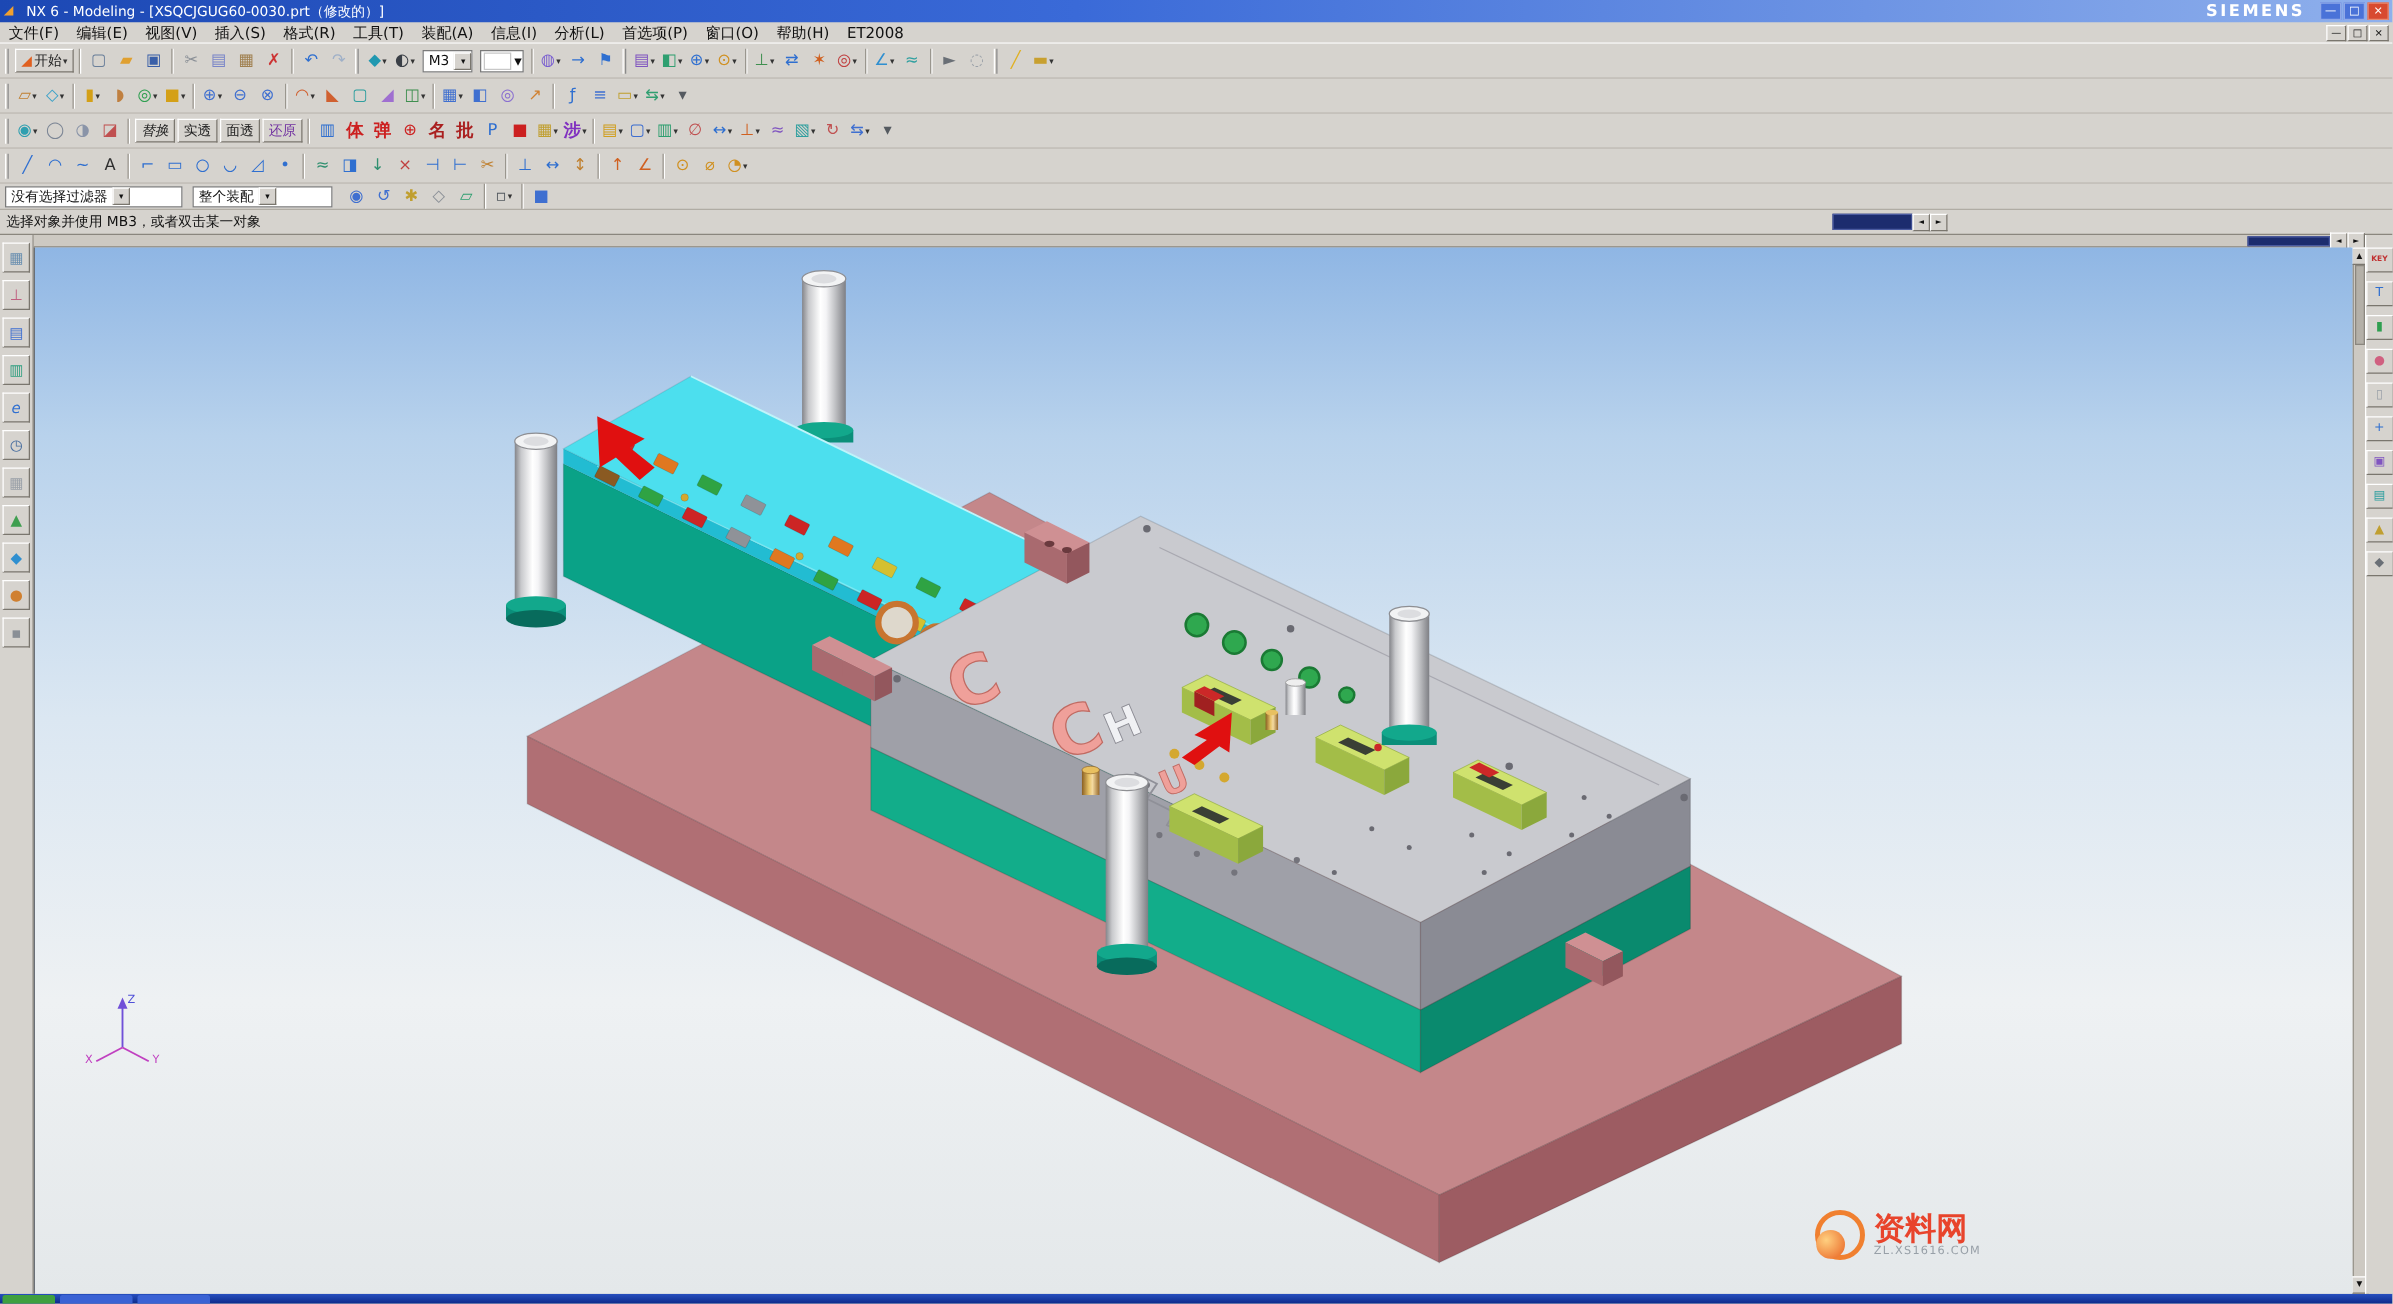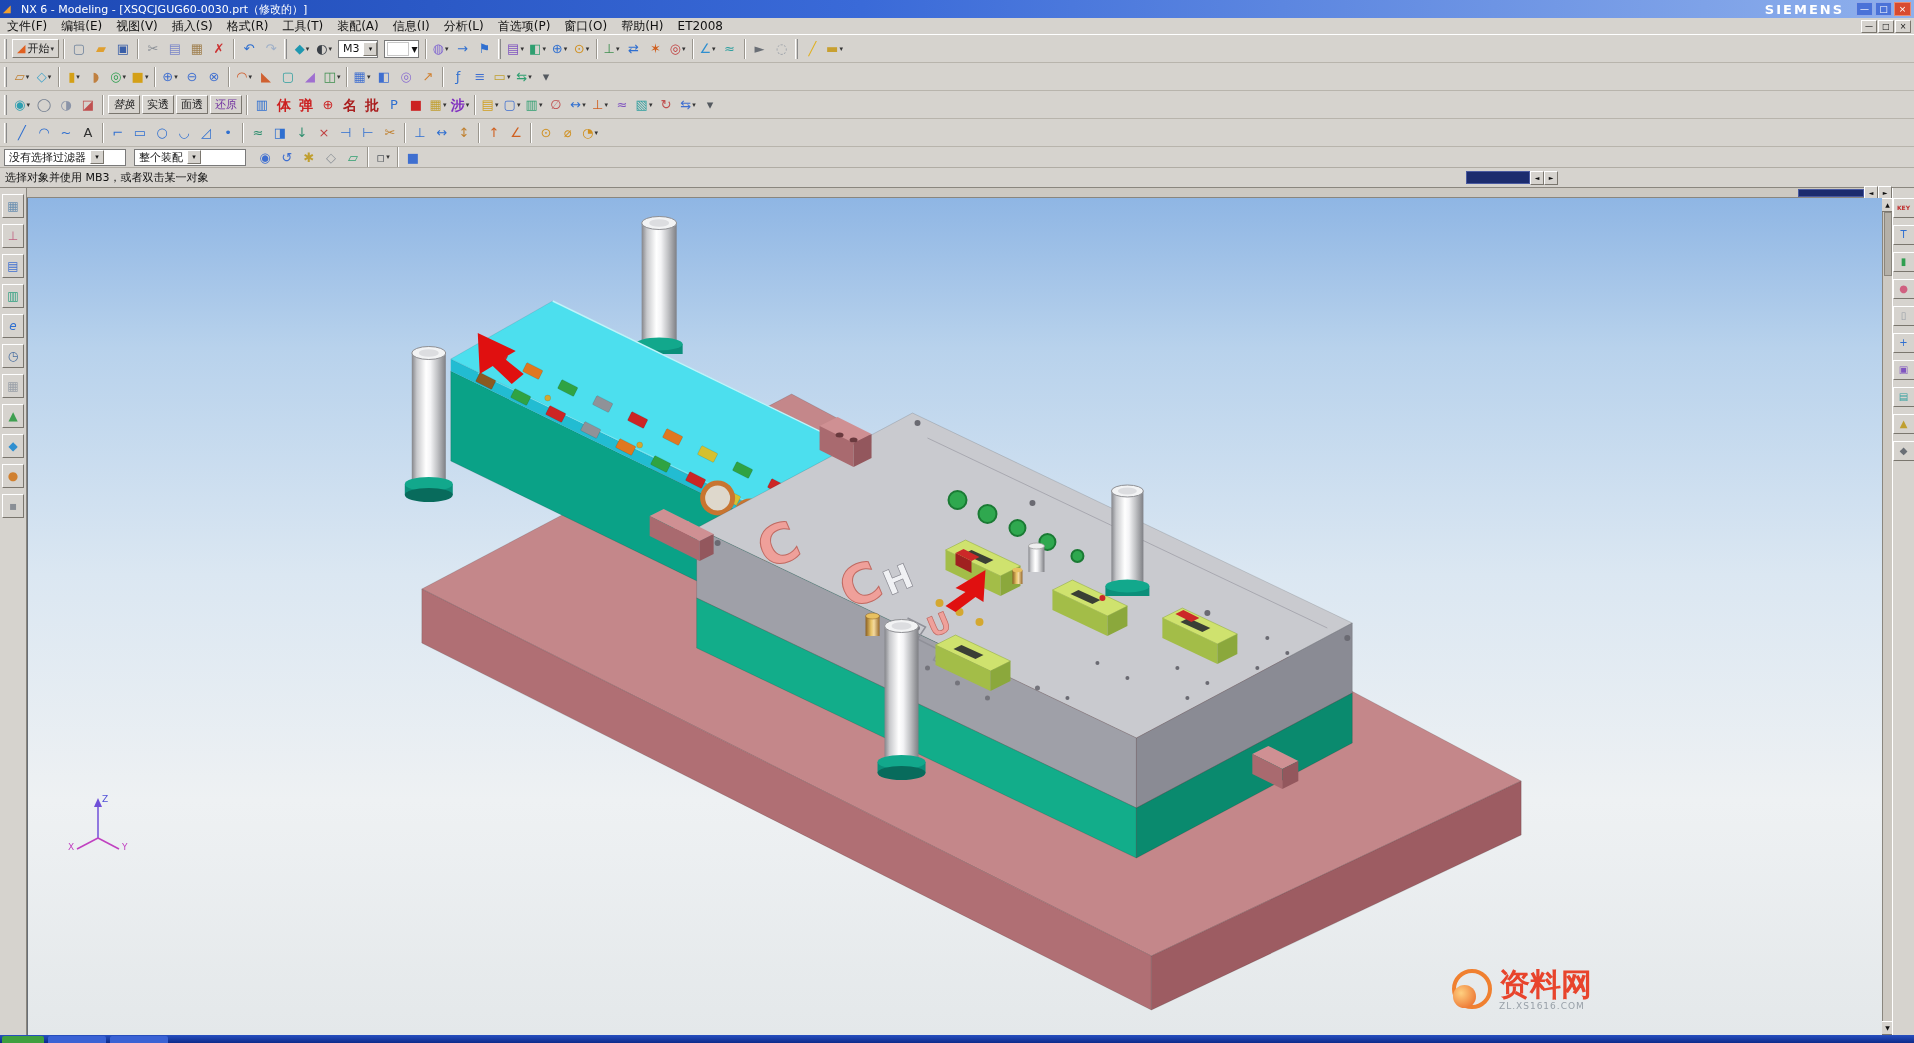--- a/index.html
+++ b/index.html
@@ -58,21 +58,21 @@
   .canvas{flex:1;position:relative;overflow:hidden;border-left:1px solid #6a6f76;
     background:linear-gradient(180deg,#8fb6e4 0%,#b8d2ec 18%,#dbe7f2 45%,#eef1f3 72%,#e4e8ea 100%)}
   .vscroll{width:10px;background:#cdc9c2;display:flex;flex-direction:column;align-items:center;border-left:1px solid #8a867e}
   .vthumb{width:8px;height:64px;background:#b4b0a8;border:1px solid #8a867e}
   .model-svg{position:absolute;inset:0;width:100%;height:100%}
 
   .triad{position:absolute;left:38px;top:590px;width:66px;height:66px}
   .watermark{position:absolute;left:1424px;top:770px;display:flex;align-items:center;gap:7px}
   .wm-ring{width:40px;height:40px;border-radius:50%;border:4px solid #f08030;position:relative}
   .wm-ball{position:absolute;left:-3px;bottom:-3px;width:23px;height:23px;border-radius:50%;background:radial-gradient(circle at 35% 35%,#ffd080,#e86020)}
-  .wm-title{font-size:31px;font-weight:bold;color:#e8442c;line-height:1.05}
+  .wm-title{font-size:25px;font-weight:bold;color:#e8442c;line-height:1.05}
   .wm-url{font-size:9px;color:#98a0a8;letter-spacing:1px}
 
   
   .taskbar{height:8px;background:linear-gradient(180deg,#2850c0,#0c2a8a);display:flex;gap:4px;padding-left:2px}
   .tb-item{margin-top:1px;border-radius:2px 2px 0 0}
 </style>
 </head>
 <body>
 
 <div class="titlebar">
@@ -497,21 +497,21 @@
     <span class="tbtn">
       <span class="tg" style="color: rgb(208, 144, 32);">⌀</span>
     </span>
     <span class="tbtn">
       <span class="tg" style="color: rgb(208, 144, 32);">◔</span>
       <span class="dd">▾</span>
     </span>
   </div>
 
 <div class="selbar">
-  <span class="combo" style="width:122px">
+  <span class="combo" style="width:142px">
     <span class="cv">没有选择过滤器</span>
     <span class="ca">▾</span>
   </span>
   <span class="combo" style="width:112px">
     <span class="cv">整个装配</span>
     <span class="ca">▾</span>
   </span>
   <span style="display:inline-flex;align-items:center">
       <span class="tbtn">
         <span class="tg" style="color: rgb(63, 111, 208);">◉</span>

